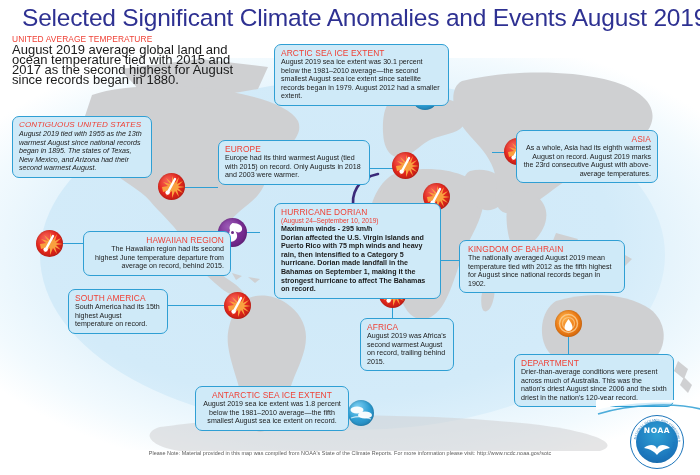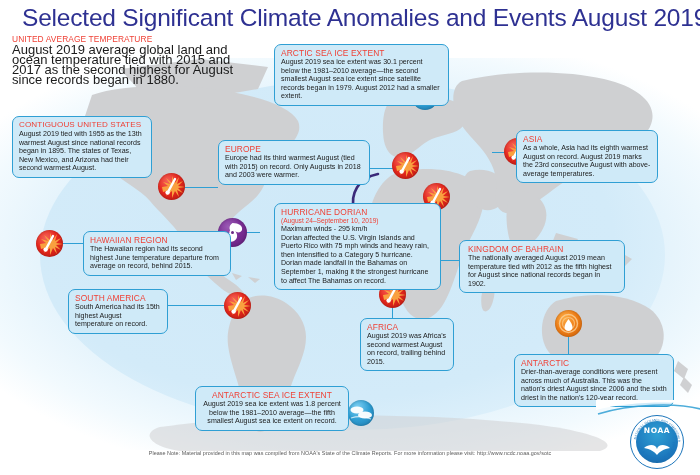--- a/index.html
+++ b/index.html
@@ -349,64 +349,64 @@
   <div class="plainblock" style="left:12px; top:34px; width:225px;">
     <div class="hd">UNITED AVERAGE TEMPERATURE</div>
     <div class="bd">August 2019 average global land and ocean temperature tied with 2015 and 2017 as the second highest for August since records began in 1880.</div>
   </div>
 
   <div class="callout" style="left:274px; top:44px; width:175px;">
     <div class="hd">ARCTIC SEA ICE EXTENT</div>
     <div class="bd">August 2019 sea ice extent was 30.1 percent below the 1981–2010 average—the second smallest August sea ice extent since satellite records began in 1979. August 2012 had a smaller extent.</div>
   </div>
 
-  <div class="callout" style="left:12px; top:116px; width:140px;">
+  <div class="callout" style="left:12px; top:116px; width:140px;font-style:italic;">
     <div class="hd" style="font-size:8.1px;">CONTIGUOUS UNITED STATES</div>
     <div class="bd">August 2019 tied with 1955 as the 13th warmest August since national records began in 1895. The states of Texas, New Mexico, and Arizona had their second warmest August.</div>
   </div>
 
   <div class="callout" style="left:218px; top:140px; width:152px;">
     <div class="hd">EUROPE</div>
     <div class="bd">Europe had its third warmest August (tied with 2015) on record. Only Augusts in 2018 and 2003 were warmer.</div>
   </div>
 
-  <div class="callout" style="left:516px; top:130px; width:142px;">
+  <div class="callout" style="left:516px; top:130px; width:142px;text-align:right;">
     <div class="hd">ASIA</div>
     <div class="bd">As a whole, Asia had its eighth warmest August on record. August 2019 marks the 23rd consecutive August with above-average temperatures.</div>
   </div>
 
   <div class="callout" style="left:274px; top:203px; width:167px;">
     <div class="hd">HURRICANE DORIAN</div>
     <div class="sub">(August 24–September 10, 2019)</div>
-    <div class="bd" style="white-space:pre-line;">Maximum winds - 295 km/h
+    <div class="bd" style="white-space:pre-line;font-weight:bold;">Maximum winds - 295 km/h
 Dorian affected the U.S. Virgin Islands and Puerto Rico with 75 mph winds and heavy rain, then intensified to a Category 5 hurricane. Dorian made landfall in the Bahamas on September 1, making it the strongest hurricane to affect The Bahamas on record.</div>
   </div>
 
-  <div class="callout" style="left:83px; top:231px; width:148px;">
+  <div class="callout" style="left:83px; top:231px; width:148px;text-align:right;">
     <div class="hd">HAWAIIAN REGION</div>
     <div class="bd">The Hawaiian region had its second highest June temperature departure from average on record, behind 2015.</div>
   </div>
 
   <div class="callout" style="left:459px; top:240px; width:166px;padding-left:8px;">
     <div class="hd">KINGDOM OF BAHRAIN</div>
     <div class="bd">The nationally averaged August 2019 mean temperature tied with 2012 as the fifth highest for August since national records began in 1902.</div>
   </div>
 
   <div class="callout" style="left:68px; top:289px; width:100px;">
     <div class="hd">SOUTH AMERICA</div>
     <div class="bd">South America had its 15th highest August temperature on record.</div>
   </div>
 
   <div class="callout" style="left:360px; top:318px; width:94px;">
     <div class="hd">AFRICA</div>
     <div class="bd">August 2019 was Africa's second warmest August on record, trailing behind 2015.</div>
   </div>
 
   <div class="callout" style="left:514px; top:354px; width:160px;">
-    <div class="hd">ANTARCTIC</div>
+    <div class="hd">DEPARTMENT</div>
     <div class="bd">Drier-than-average conditions were present across much of Australia. This was the nation's driest August since 2006 and the sixth driest in the nation's 120-year record.</div>
   </div>
 
   <div class="callout" style="left:195px; top:386px; width:154px;text-align:center;">
     <div class="hd">ANTARCTIC SEA ICE EXTENT</div>
     <div class="bd">August 2019 sea ice extent was 1.8 percent below the 1981–2010 average—the fifth smallest August sea ice extent on record.</div>
   </div>
 
   <div class="footnote">Please Note: Material provided in this map was compiled from NOAA's State of the Climate Reports. For more information please visit: http://www.ncdc.noaa.gov/sotc</div>
 

